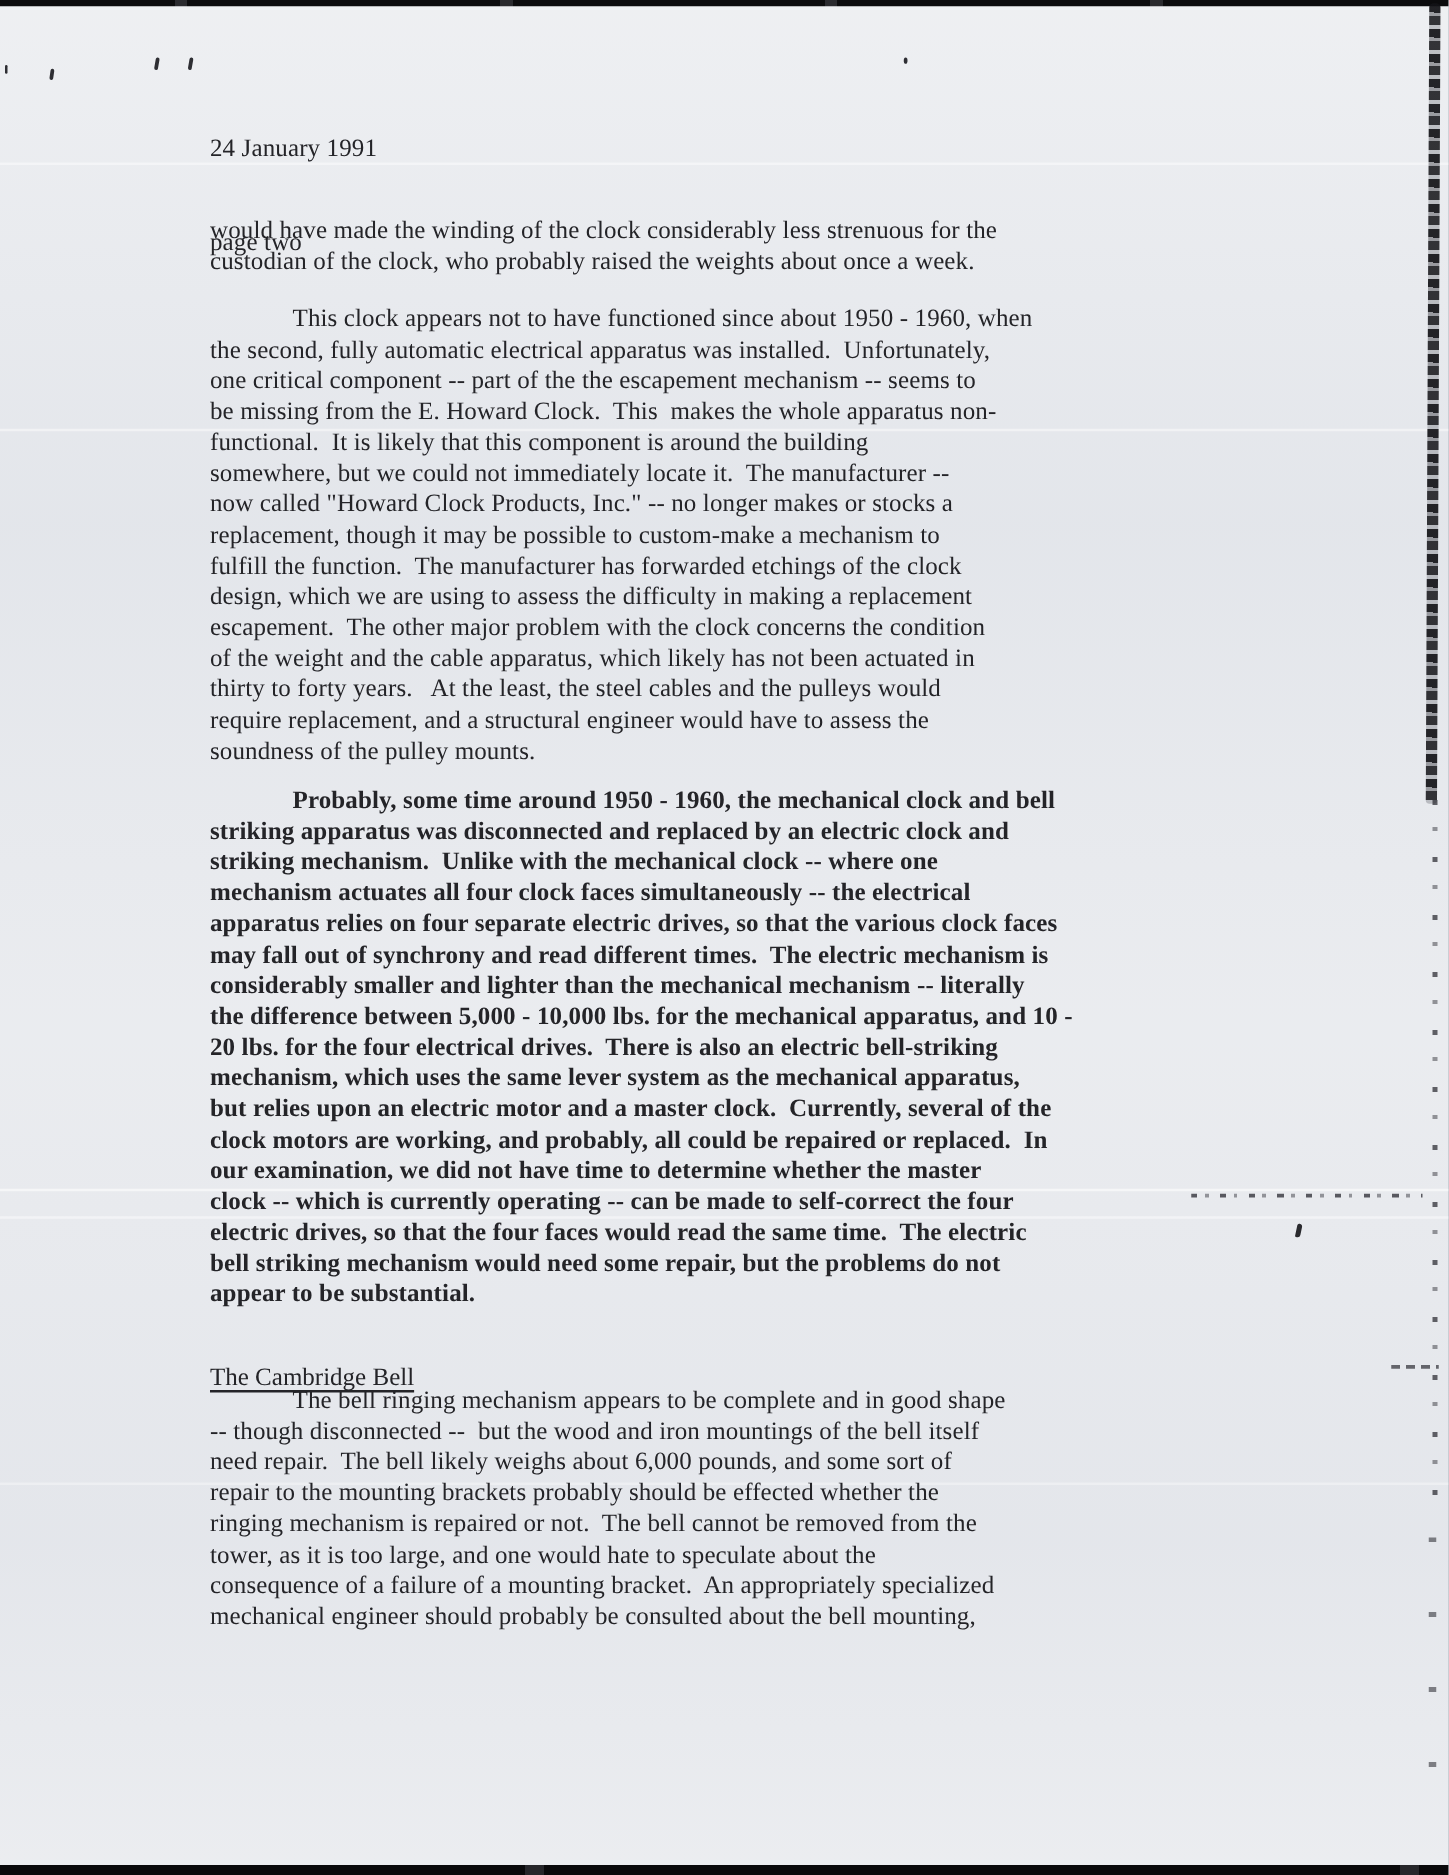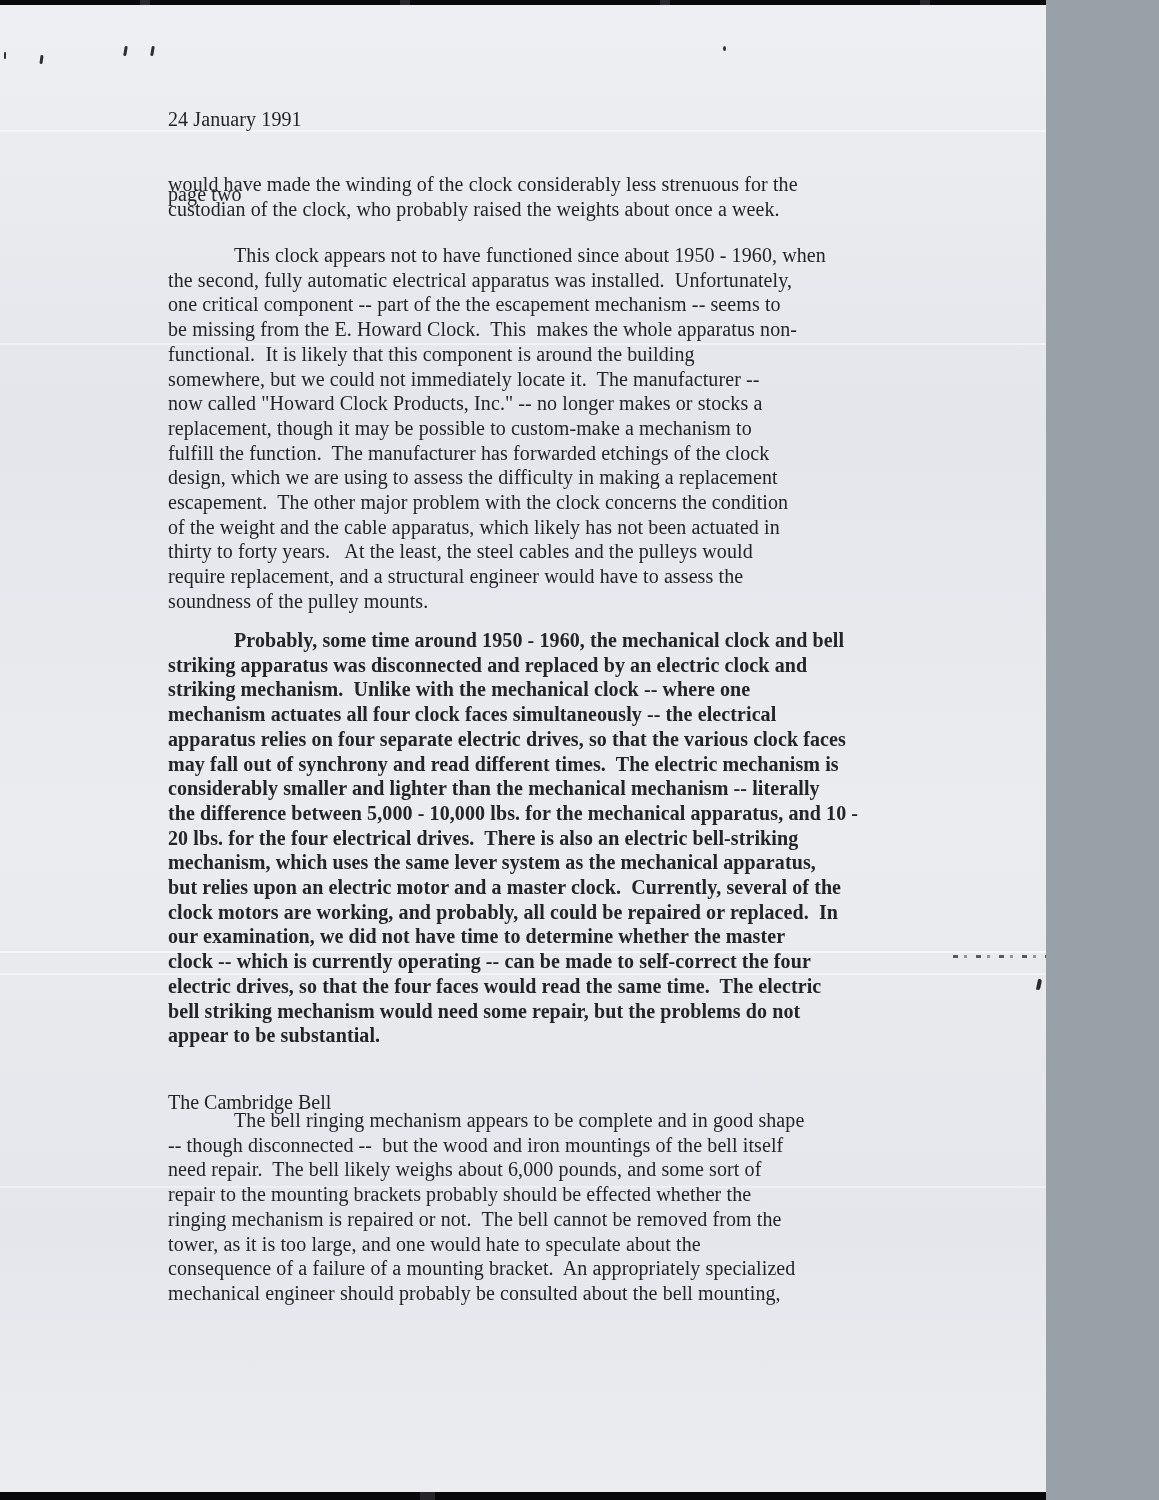--- a/index.html
+++ b/index.html
@@ -1,18 +1,18 @@
 <!DOCTYPE html>
 <html><head>
 <meta charset="utf-8">
 <style>
   html, body { margin: 0; padding: 0; background: #9aa0a8; }
   .page {
     position: relative;
-    width: 1046px;
+    width: 1159px;
     height: 1500px;
     background: #e7e9ed;
     background-image: linear-gradient(180deg,
       rgba(255,255,255,0.30) 0%,
       rgba(213,218,226,0.22) 28%,
       rgba(255,255,255,0.14) 55%,
       rgba(215,219,227,0.20) 82%,
       rgba(255,255,255,0.18) 100%);
     font-family: "Liberation Serif", "DejaVu Serif", serif;
     color: #242428;
@@ -28,20 +28,21 @@
     letter-spacing: 0.1px;
   }
   .indent { text-indent: 66px; }
   .heading-block {
     position: absolute;
     left: 168px;
     font-size: 20px;
     line-height: 24.7px;
   }
   .heading-block span {
+    text-decoration: underline;
     text-decoration-thickness: 1.5px;
     text-underline-offset: 4px;
   }
   
   .bar-top {
     position: absolute; left: 0; top: 0; width: 1159px; height: 5px;
     background: repeating-linear-gradient(90deg, #0b0b0d 0 140px, #2a2a2e 140px 150px, #0b0b0d 150px 260px);
   }
   .bar-bottom {
     position: absolute; left: 0; top: 1492px; width: 1159px; height: 8px;

